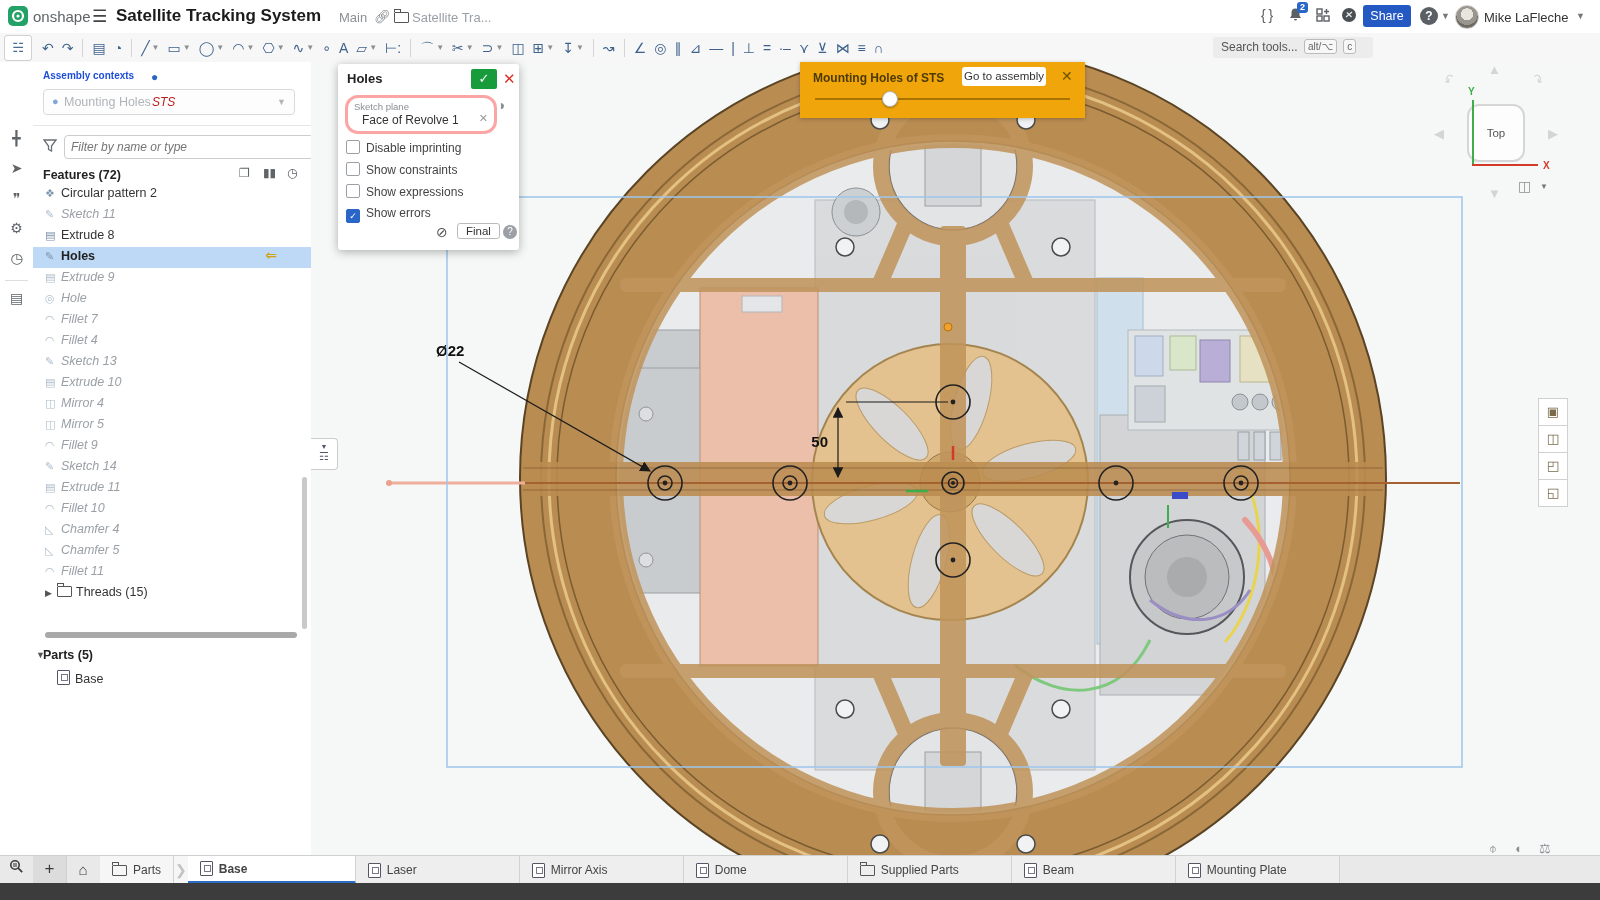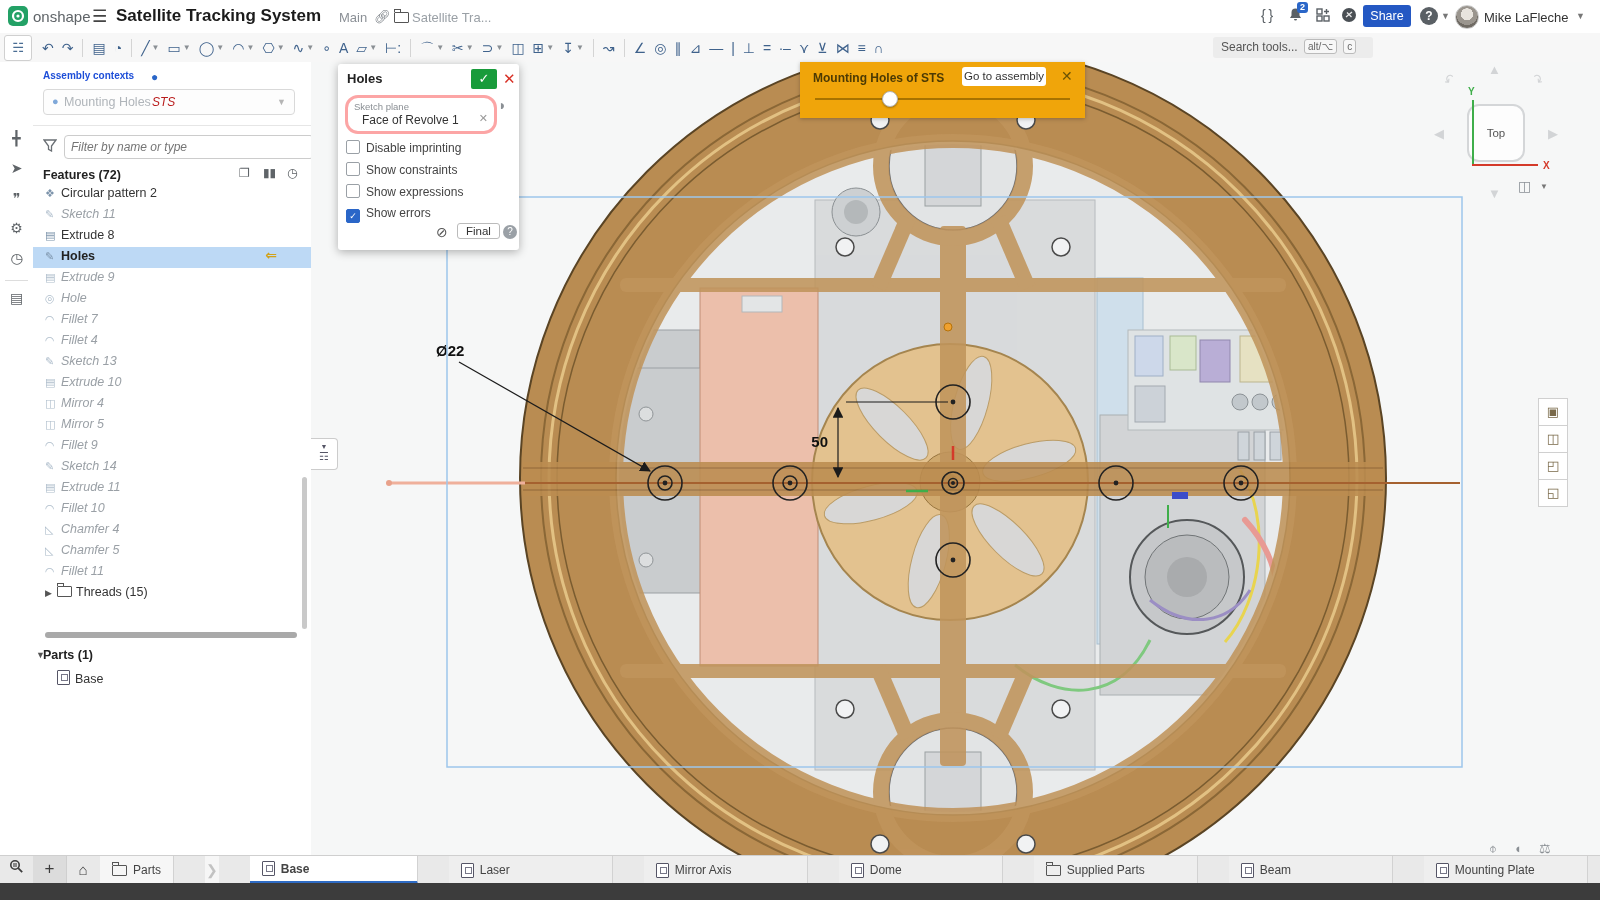--- a/index.html
+++ b/index.html
@@ -136,21 +136,21 @@
           line-height:26px;color:#7a6a4a;font-size:13px;}
   
   .br-ic{position:absolute;top:841px;color:#8a8f94;font-size:13px;}
   
   #tabbar{position:absolute;left:0;top:855px;width:1600px;height:28px;background:#e9e9e9;border-top:1px solid #cfcfcf;}
   #tab-search{position:absolute;left:0;top:0;width:33px;height:28px;text-align:center;line-height:28px;color:#3c3c3c;}
   #tab-plus{position:absolute;left:33px;top:0;width:33px;height:28px;background:#dcdcdc;text-align:center;
             line-height:26px;font-size:17px;color:#3c3c3c;border-right:1px solid #cfcfcf;}
   #tab-home{position:absolute;left:66px;top:0;width:34px;height:28px;text-align:center;line-height:28px;
             font-size:15px;color:#3c3c3c;}
-  #tabs{position:absolute;left:100px;top:0;height:28px;display:flex;gap:31px;}
+  #tabs{position:absolute;left:100px;top:0;height:28px;display:flex;}
   .tab{height:28px;display:flex;align-items:center;padding:0 12px;font-size:12px;color:#444;background:#eeeeee;
        border-right:1px solid #d2d2d2;box-sizing:border-box;white-space:nowrap;}
   .tab.crumb{background:#f6f6f6;width:74px;}
   .tab.active{background:#fff;border-bottom:3px solid #2e6bc4;font-weight:bold;width:168px;}
   .tab.plain{width:164px;}
   .tab .folder-ic,.tab .part-ic{margin-right:6px;}
   .crumb-sep{height:28px;display:flex;align-items:center;color:#c2c2c2;font-size:14px;padding:0 1px;background:#f6f6f6;}
   #footerbar{position:absolute;left:0;top:883px;width:1600px;height:17px;background:#3c3c3c;}
 </style>
 </head>
@@ -380,21 +380,21 @@
         <div class="feat-row suppressed"><span class="feat-ic">▤</span><span class="lbl">Extrude 11</span></div>
         <div class="feat-row suppressed"><span class="feat-ic">◠</span><span class="lbl">Fillet 10</span></div>
         <div class="feat-row suppressed"><span class="feat-ic">◺</span><span class="lbl">Chamfer 4</span></div>
         <div class="feat-row suppressed"><span class="feat-ic">◺</span><span class="lbl">Chamfer 5</span></div>
         <div class="feat-row suppressed"><span class="feat-ic">◠</span><span class="lbl">Fillet 11</span></div>
         <div class="feat-row "><span class="chev">▶</span><span class="folder-ic"></span><span class="lbl">Threads (15)</span></div>
       </div>
     <div id="feat-hscroll"></div>
     <div id="feat-vscroll"></div>
     <span id="parts-chev">▼</span>
-    <span id="parts-hdr">Parts (1)</span>
+    <span id="parts-hdr">Parts (5)</span>
     <div id="part-row">
       <span class="part-ic"></span><span>Base</span>
     </div>
   <span class="fh-ic" style="left: 206px;">❐</span>
       <span class="fh-ic" style="left: 230px;">▮▮</span>
       <span class="fh-ic" style="left: 254px;">◷</span>
     </div>
 
   <div id="canvas">
     <svg width="1289" height="793" viewBox="311 62 1289 793">

